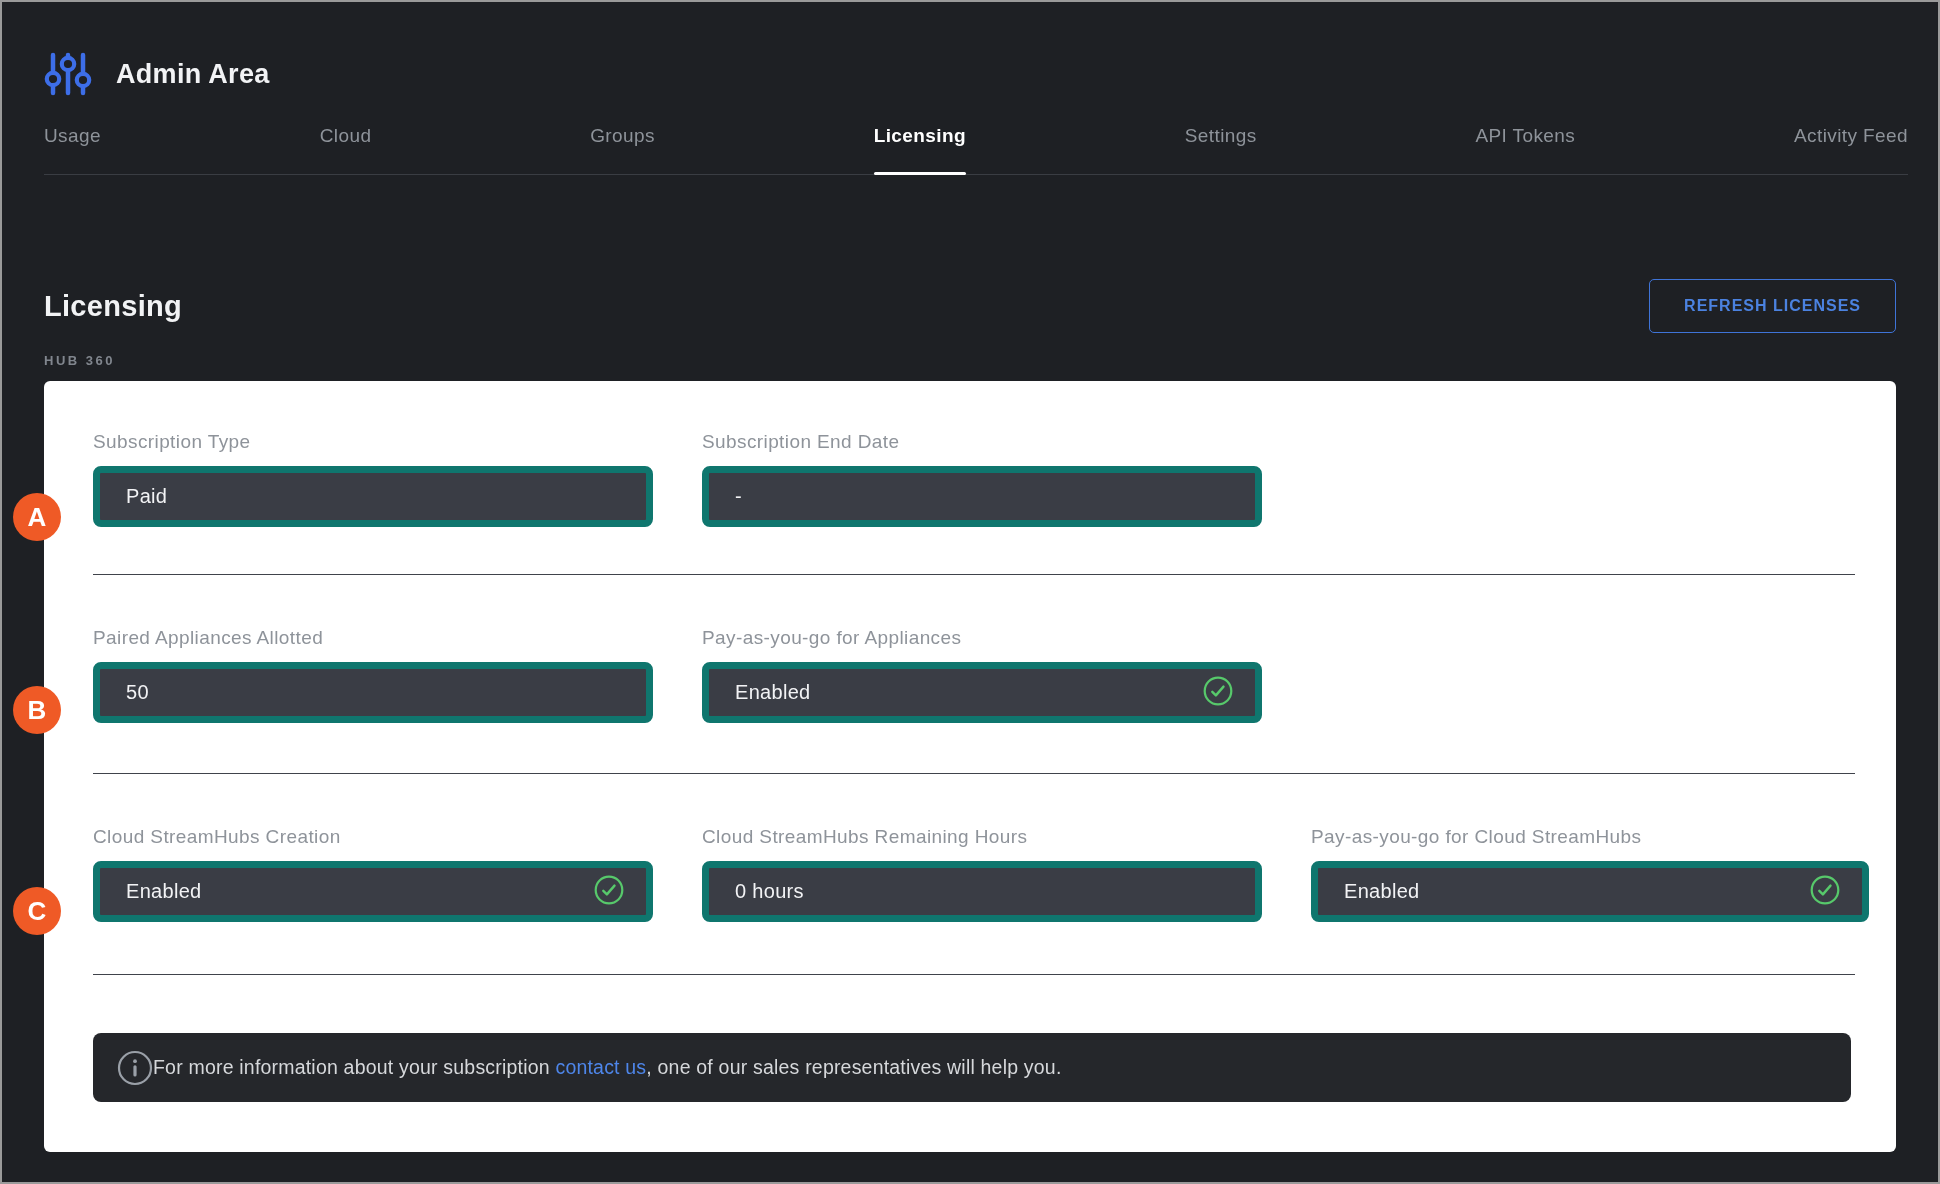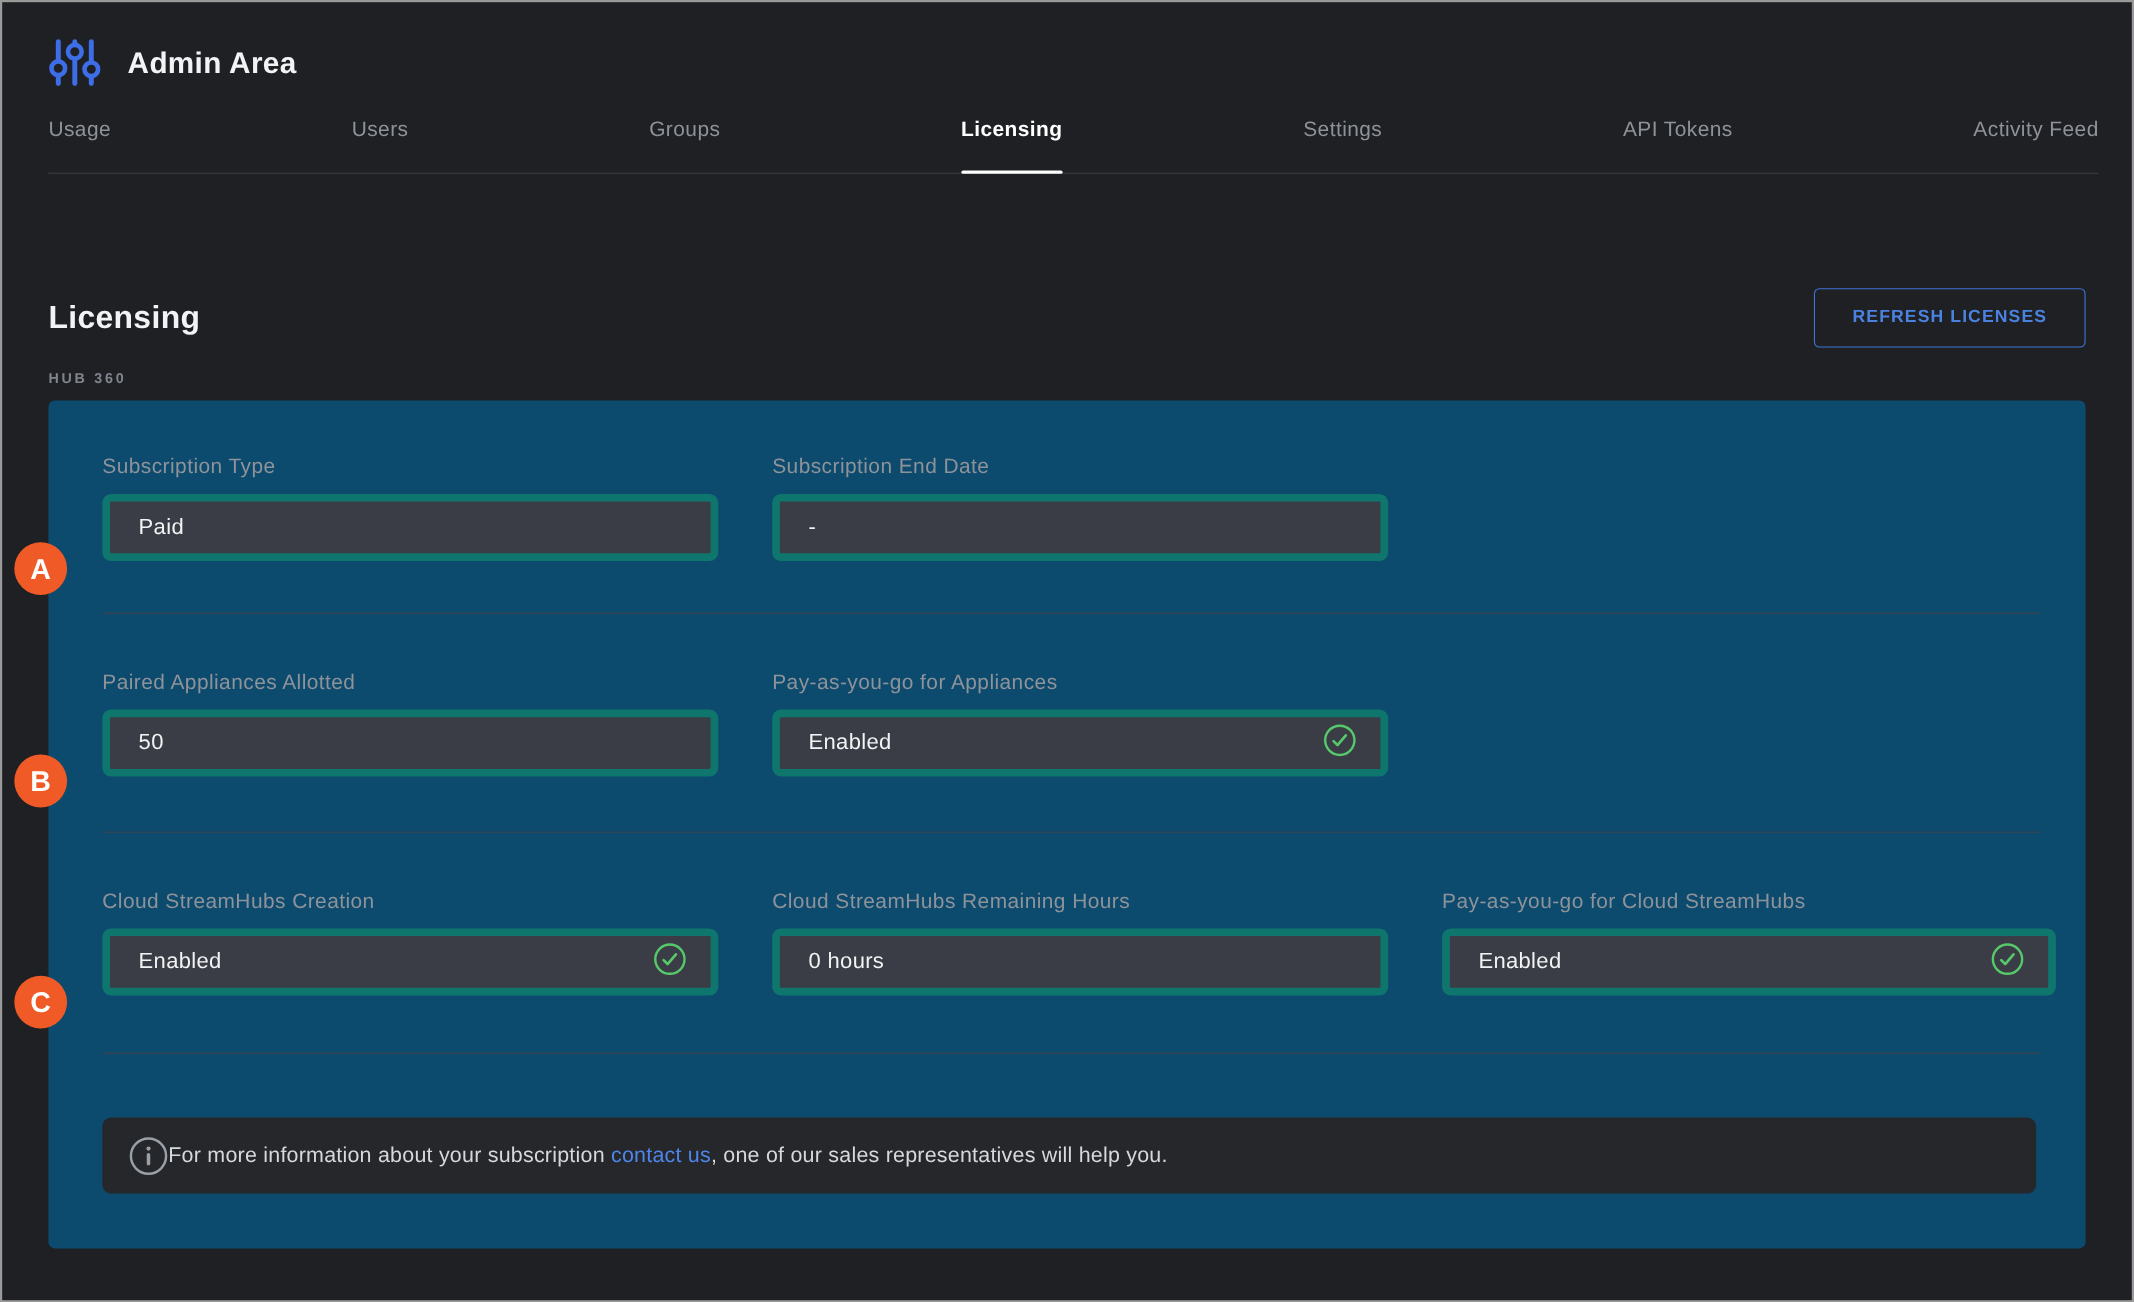--- a/index.html
+++ b/index.html
@@ -13,21 +13,21 @@
   .screen {
     position: relative;
     width: 1940px; height: 1184px;
     background: #1e2024;
     border: 2px solid #9a9a9a;
   }
 
   
   .app-header {
     display: flex; align-items: center; gap: 24px;
-    padding: 22px 42px 0 42px; height: 88px;
+    padding: 22px 42px 0 42px; height: 88px; margin-top: 17px;
   }
   .logo svg { display: block; }
   .app-title { font-size: 27px; font-weight: bold; letter-spacing: 0.3px; }
 
   
   .tabs {
     display: flex; gap: 86px;
     margin: 18px 30px 0 42px;
     border-bottom: 1px solid #3a3d43;
     justify-content: space-between;
@@ -59,21 +59,21 @@
   }
 
   .section-label {
     margin: 20px 42px 0 42px;
     font-size: 13px; color: #81868e; letter-spacing: 2.5px; font-weight: bold;
   }
 
   
   .card {
     margin: 13px 42px 0 42px;
-    background: #0c4a6e;
+    background: #ffffff;
     border-radius: 6px;
     padding-bottom: 50px;
   }
   .field-row {
     display: grid;
     grid-template-columns: 560px 560px 558px;
     column-gap: 49px;
     padding: 50px 41px 47px 49px;
   }
   .field-row.r2 { padding-top: 52px; padding-bottom: 50px; }
@@ -134,21 +134,21 @@
         <circle cx="9" cy="29" r="6.2" fill="#1e2024" stroke="#3d6ee8" stroke-width="4.2"></circle>
         <circle cx="24" cy="14" r="6.2" fill="#1e2024" stroke="#3d6ee8" stroke-width="4.2"></circle>
         <circle cx="39" cy="30" r="6.2" fill="#1e2024" stroke="#3d6ee8" stroke-width="4.2"></circle>
       </svg>
     </span>
     <span class="app-title">Admin Area</span>
   </div>
 
   <div class="tabs" id="tab-bar">
       <div class="tab">Usage</div>
-      <div class="tab">Users</div>
+      <div class="tab">Cloud</div>
       <div class="tab">Groups</div>
       <div class="tab active">Licensing</div>
       <div class="tab">Settings</div>
       <div class="tab">API Tokens</div>
       <div class="tab">Activity Feed</div>
     </div>
 
   <div class="page-head">
     <span class="page-title">Licensing</span>
     <button class="refresh-btn">REFRESH LICENSES</button>

